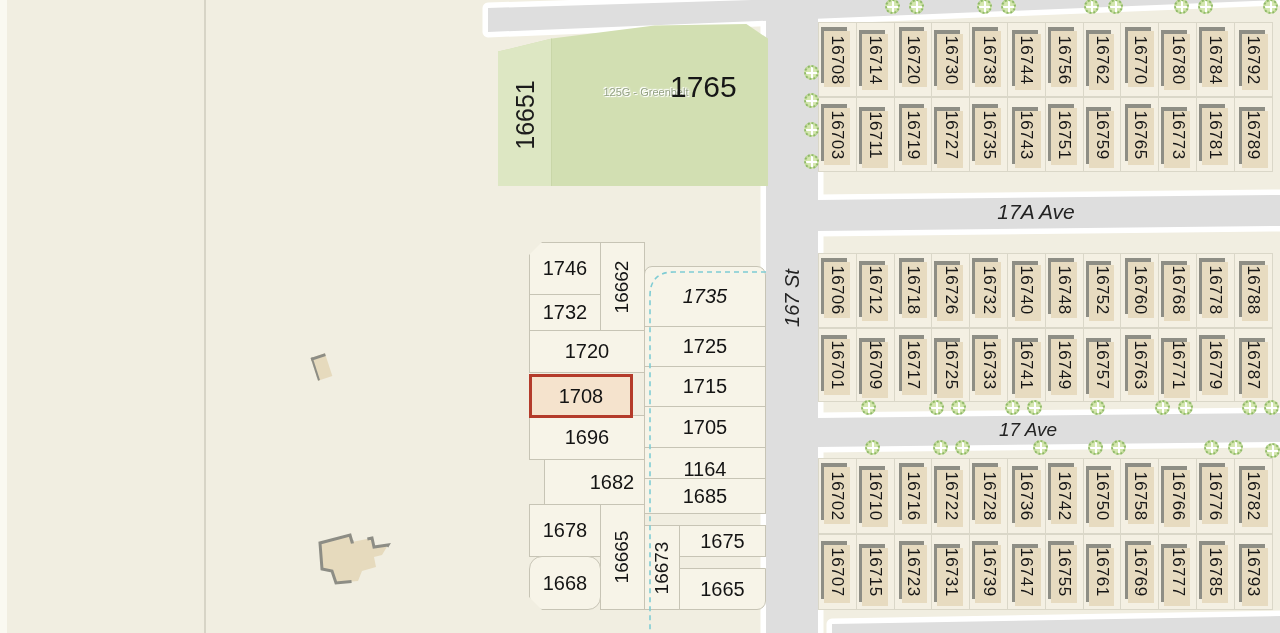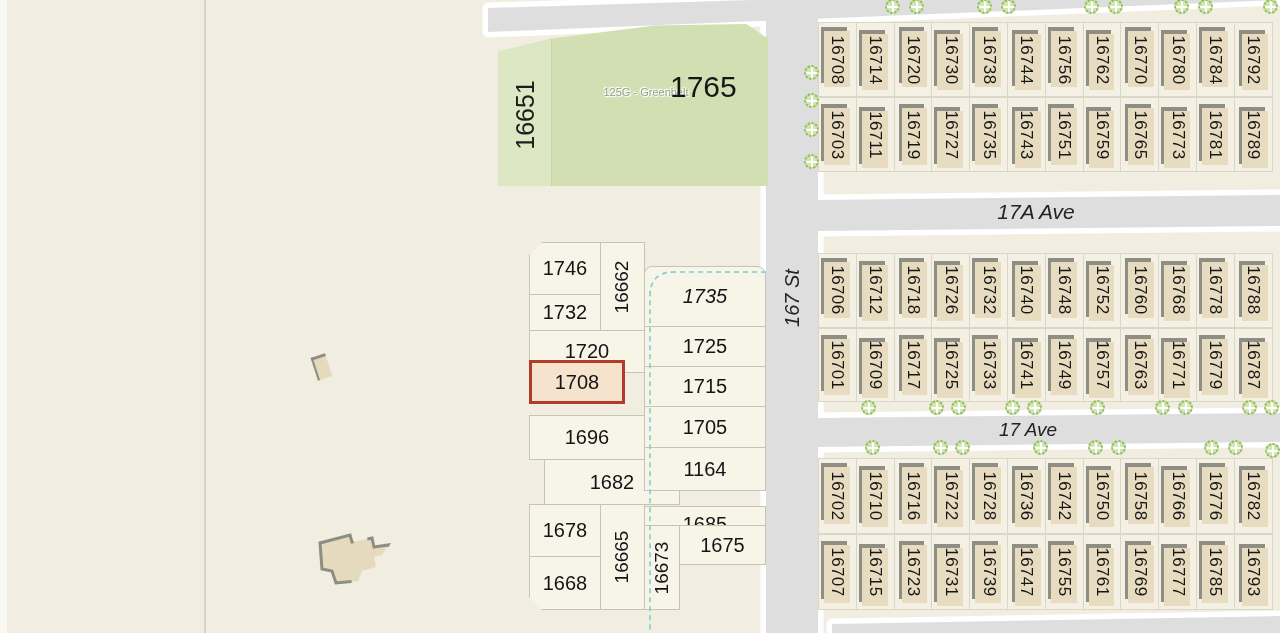--- a/index.html
+++ b/index.html
@@ -47,21 +47,21 @@
   .street-167{left:792px;top:298px;font-size:20px;transform:translate(-50%,-50%) rotate(-90deg);}
   
   .lot-grid{position:absolute;left:529px;top:242px;width:237px;height:368px;z-index:2;}
   .lot{
     position:absolute;background:#f7f4e8;border:1px solid #c7c4b5;
     display:flex;align-items:center;justify-content:center;font-size:20px;color:#141414;
   }
   .lot .vnum{transform:rotate(-90deg);white-space:nowrap;font-size:19px;}
   .lot-1746{clip-path:polygon(13px 0,100% 0,100% 100%,0 100%,0 13px);}
   .lot-1735{border-radius:8px 9px 0 0;font-style:italic;}
-  .lot-1668{clip-path:polygon(0 0,100% 0,100% 100%,13px 100%,0 calc(100% - 13px));}
+  .lot-1668{clip-path:polygon(0 0,100% 0,100% 100%,13px 100%,0 calc(100% - 13px));border-radius:13px;}
   .lot-1665{border-radius:0 0 9px 0;}
   .lot-highlight{background:#f5e3cd;border:3px solid #b43b2a;z-index:3;}
   
   .th-block{position:absolute;left:818px;width:466px;z-index:2;display:flex;flex-direction:column;}
   .block-a{top:22px;height:150px;}
   .block-b{top:253px;height:149px;}
   .block-c{top:458px;height:152px;}
   .th-row{display:flex;flex:1 1 50%;}
   .th-unit{
     position:relative;flex:0 0 38.8px;background:#f4f0e3;border:1px solid #dad7c8;
@@ -136,21 +136,21 @@
       </div>
     <div class="lot lot-1732" style="left:0;top:52px;width:72px;height:37px">
         <span>1732</span>
       </div>
     <div class="lot" style="left:71px;top:0;width:45px;height:89px">
         <span class="vnum">16662</span>
       </div>
     <div class="lot" style="left:0;top:88px;width:116px;height:43px">
         <span>1720</span>
       </div>
-    <div class="lot lot-highlight" style="left:0;top:118px;width:96px;height:44px">
+    <div class="lot lot-highlight" style="left:0;top:132px;width:104px;height:44px">
         <span>1708</span>
       </div>
     <div class="lot" style="left:0;top:173px;width:116px;height:45px">
         <span>1696</span>
       </div>
     <div class="lot" style="left:15px;top:217px;width:136px;height:46px">
         <span>1682</span>
       </div>
     <div class="lot" style="left:0;top:262px;width:72px;height:53px">
         <span>1678</span>
@@ -170,28 +170,31 @@
       </div>
     <div class="lot" style="left:115px;top:124px;width:122px;height:41px">
         <span>1715</span>
       </div>
     <div class="lot" style="left:115px;top:164px;width:122px;height:42px">
         <span>1705</span>
       </div>
     <div class="lot" style="left:115px;top:205px;width:122px;height:44px">
         <span>1164</span>
       </div>
-    <div class="lot" style="left:115px;top:264px;width:122px;height:36px">
+    <div class="lot" style="left:115px;top:236px;width:122px;height:36px">
         <span>1685</span>
       </div>
     <div class="lot" style="left:115px;top:283px;width:36px;height:85px">
         <span class="vnum">16673</span>
       </div>
-    <div class="lot" style="left:150px;top:283px;width:87px;height:40px">
+    <div class="lot" style="left:150px;top:283px;width:87px;height:32px">
         <span>1675</span>
+      </div>
+    <div class="lot lot-1665" style="left:150px;top:326px;width:87px;height:42px">
+        <span>1665</span>
       </div>
   </div>
 
   <div class="th-block block-a">
       <div class="th-row north">
         <div class="th-unit">
           <div class="bldg"></div>
           <span class="unit-num">16708</span>
         </div>
         <div class="th-unit">

